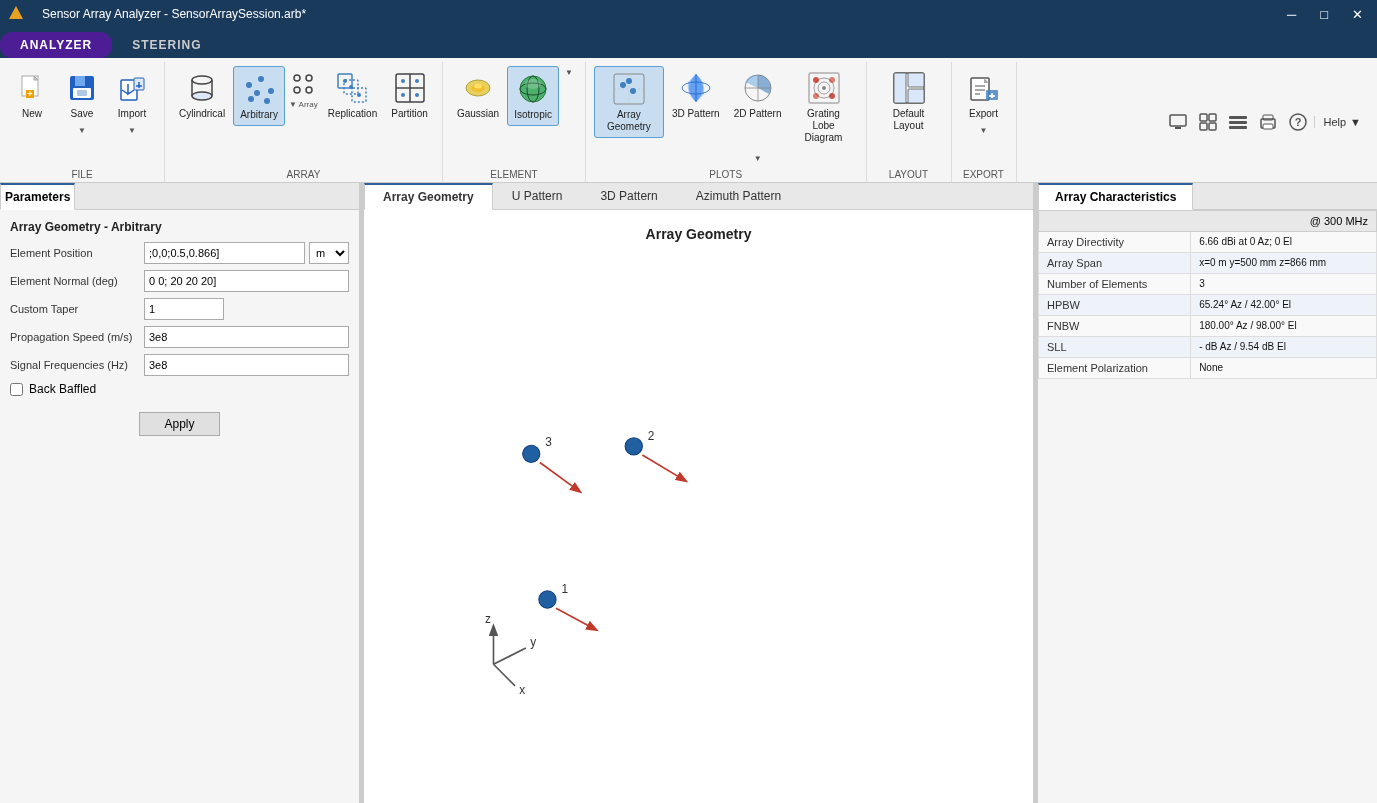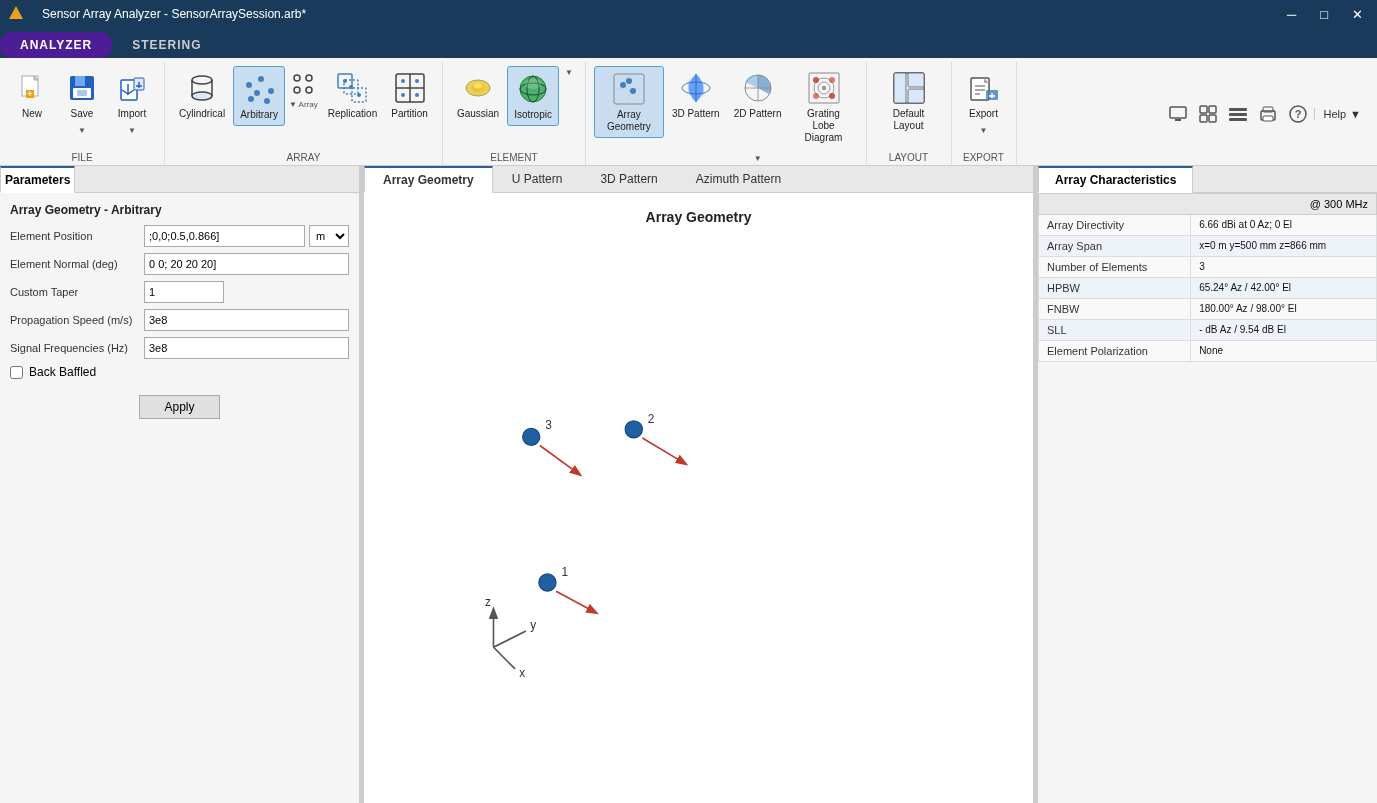--- a/index.html
+++ b/index.html
@@ -574,20 +574,21 @@
             <circle cx="18" cy="18" r="2" fill="#888"></circle>
             <circle cx="10" cy="10" r="3" fill="#c03020" opacity="0.8"></circle>
             <circle cx="26" cy="26" r="3" fill="#c03020" opacity="0.8"></circle>
             <circle cx="10" cy="26" r="3" fill="#c03020" opacity="0.6"></circle>
             <circle cx="26" cy="10" r="3" fill="#c03020" opacity="0.6"></circle>
           </svg>
         </div>
         <span class="btn-label">Grating Lobe Diagram</span>
       </button>
     </div>
+    <div class="ribbon-group-label">PLOTS</div>
   </div>
 
   <div class="ribbon-group">
     <div class="ribbon-group-items">
       <button class="ribbon-btn">
         <div class="btn-icon">
           <svg width="36" height="36" viewBox="0 0 36 36">
             <rect x="3" y="3" width="30" height="30" rx="2" fill="none" stroke="#555" stroke-width="1.5"></rect>
             <rect x="3" y="3" width="12" height="30" rx="1" fill="#d8e8f8" stroke="#555" stroke-width="0.8"></rect>
             <rect x="17" y="3" width="16" height="14" rx="1" fill="#d8e8f8" stroke="#555" stroke-width="0.8"></rect>

